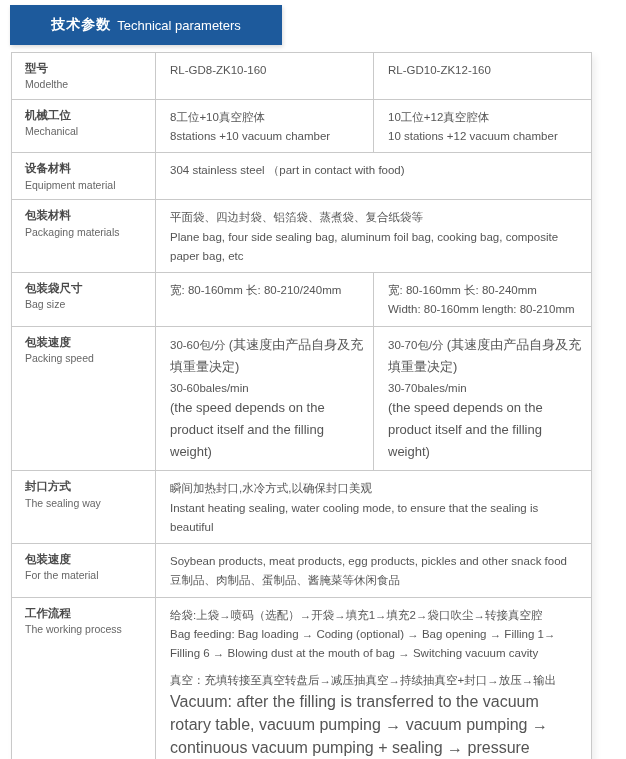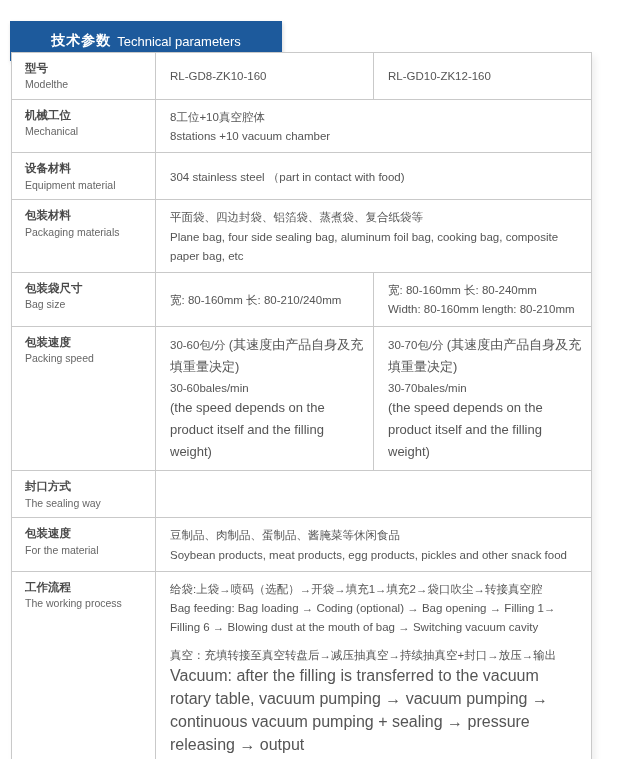--- a/index.html
+++ b/index.html
@@ -2,21 +2,21 @@
 <html><head>
 <meta charset="utf-8">
 <style>
   html,body{margin:0;padding:0;}
   body{
     width:626px;height:759px;background:#ffffff;position:relative;
     font-family:"Liberation Sans","DejaVu Sans",sans-serif;
     -webkit-font-smoothing:antialiased;
   }
   .banner{
-    position:absolute;left:10px;top:21px;width:272px;height:40px;
+    position:absolute;left:10px;top:5px;width:272px;height:40px;
     background:#1d5a9c;color:#ffffff;
     display:flex;align-items:center;justify-content:center;gap:6px;
     box-shadow:1px 2px 4px rgba(0,0,0,0.15);
   }
   .banner-zh{font-size:14px;font-weight:bold;letter-spacing:1px;}
   .banner-en{font-size:13px;}
   .spec-table{
     position:absolute;left:11px;top:52px;width:579px;
     border:1px solid #c9c9c9;background:#fff;
     box-shadow:3px 4px 7px rgba(0,0,0,0.07);
@@ -28,21 +28,21 @@
     flex:0 0 144px;width:144px;box-sizing:border-box;
     border-right:1px solid #c9c9c9;
     padding:7px 8px 7px 13px;
     display:flex;flex-direction:column;justify-content:flex-start;
   }
   .label-zh{font-size:11.5px;font-weight:bold;color:#4a4a4a;line-height:1.5;}
   .label-en{font-size:10.5px;color:#666;line-height:1.4;}
   .data-cell{
     flex:1 1 0;box-sizing:border-box;
     padding:7px 8px 7px 14px;
-    display:flex;flex-direction:column;justify-content:center;
+    display:flex;flex-direction:column;
     color:#555;
   }
   .data-cell + .data-cell{border-left:1px solid #c9c9c9;}
   .line{white-space:normal;}
   .t-n{font-size:11.5px;line-height:1.5;}
   .t-s{font-size:16px;line-height:1.45;}
   .t-xs{font-size:13px;line-height:1.7;}
   .spacer{height:8px;}
 </style>
 </head>
@@ -67,20 +67,24 @@
       </div>
     </div>
     <div class="row">
       <div class="label-cell">
         <div class="label-zh">机械工位</div>
         <div class="label-en">Mechanical</div>
       </div>
       <div class="data-cell">
         <div class="line"><span class="t-n">8工位+10真空腔体</span></div>
         <div class="line"><span class="t-n">8stations +10 vacuum chamber</span></div>
+      </div>
+      <div class="data-cell">
+        <div class="line"><span class="t-n">10工位+12真空腔体</span></div>
+        <div class="line"><span class="t-n">10 stations +12 vacuum chamber</span></div>
       </div>
     </div>
     <div class="row">
       <div class="label-cell">
         <div class="label-zh">设备材料</div>
         <div class="label-en">Equipment material</div>
       </div>
       <div class="data-cell">
         <div class="line"><span class="t-n">304 stainless steel （part in contact with food)</span></div>
       </div>
@@ -122,29 +126,33 @@
         <div class="line"><span class="t-n">30-70包/分 </span><span class="t-xs">(其速度由产品自身及充填重量决定)</span></div>
         <div class="line"><span class="t-n">30-70bales/min</span></div>
         <div class="line"><span class="t-xs">(the speed depends on the product itself and the filling weight)</span></div>
       </div>
     </div>
     <div class="row">
       <div class="label-cell">
         <div class="label-zh">封口方式</div>
         <div class="label-en">The sealing way</div>
       </div>
+      <div class="data-cell">
+        <div class="line"><span class="t-n">瞬间加热封口,水冷方式,以确保封口美观</span></div>
+        <div class="line"><span class="t-n">Instant heating sealing, water cooling mode, to ensure that the sealing is beautiful</span></div>
+      </div>
     </div>
     <div class="row">
       <div class="label-cell">
         <div class="label-zh">包装速度</div>
         <div class="label-en">For the material</div>
       </div>
       <div class="data-cell">
+        <div class="line"><span class="t-n">Soybean products, meat products, egg products, pickles and other snack food</span></div>
         <div class="line"><span class="t-n">豆制品、肉制品、蛋制品、酱腌菜等休闲食品</span></div>
-        <div class="line"><span class="t-n">Soybean products, meat products, egg products, pickles and other snack food</span></div>
       </div>
     </div>
     <div class="row">
       <div class="label-cell">
         <div class="label-zh">工作流程</div>
         <div class="label-en">The working process</div>
       </div>
       <div class="data-cell">
         <div class="line"><span class="t-n">给袋:上袋→喷码（选配）→开袋→填充1→填充2→袋口吹尘→转接真空腔</span></div>
         <div class="line"><span class="t-n">Bag feeding: Bag loading → Coding (optional) → Bag opening → Filling 1→ Filling 6 → Blowing dust at the mouth of bag → Switching vacuum cavity</span></div>

